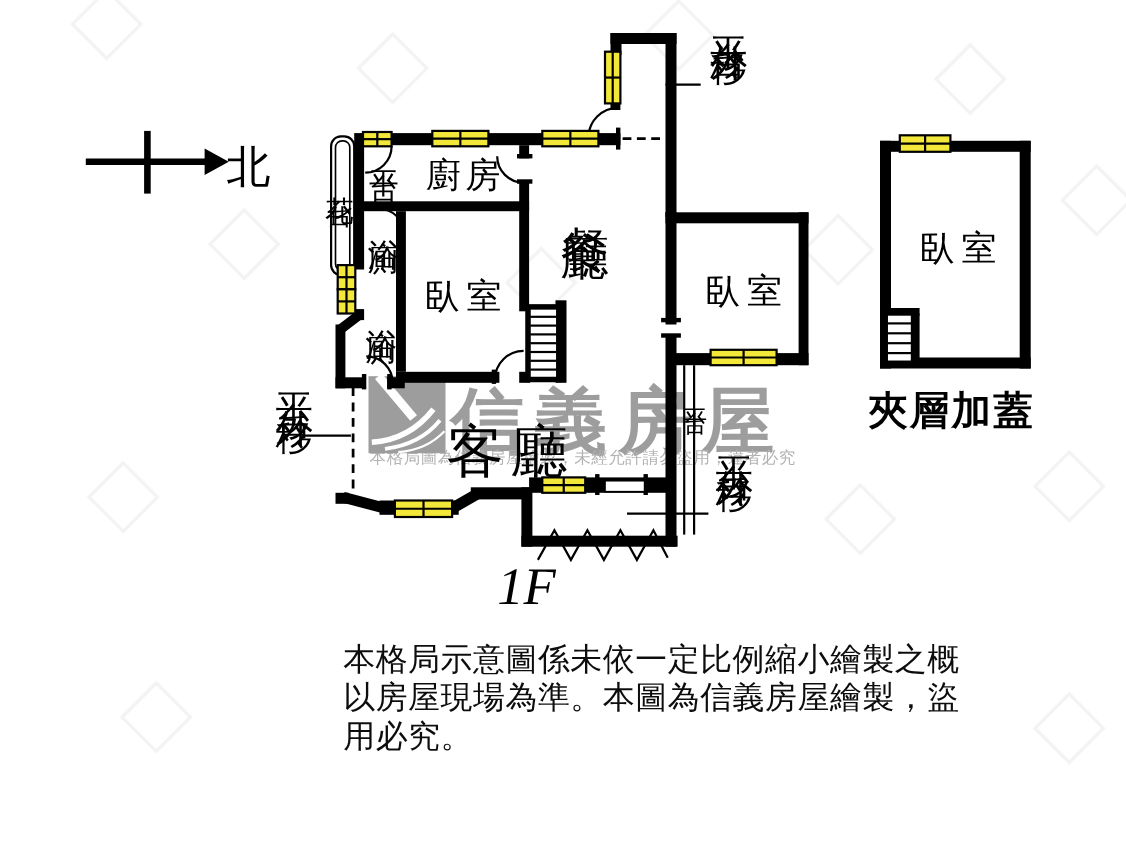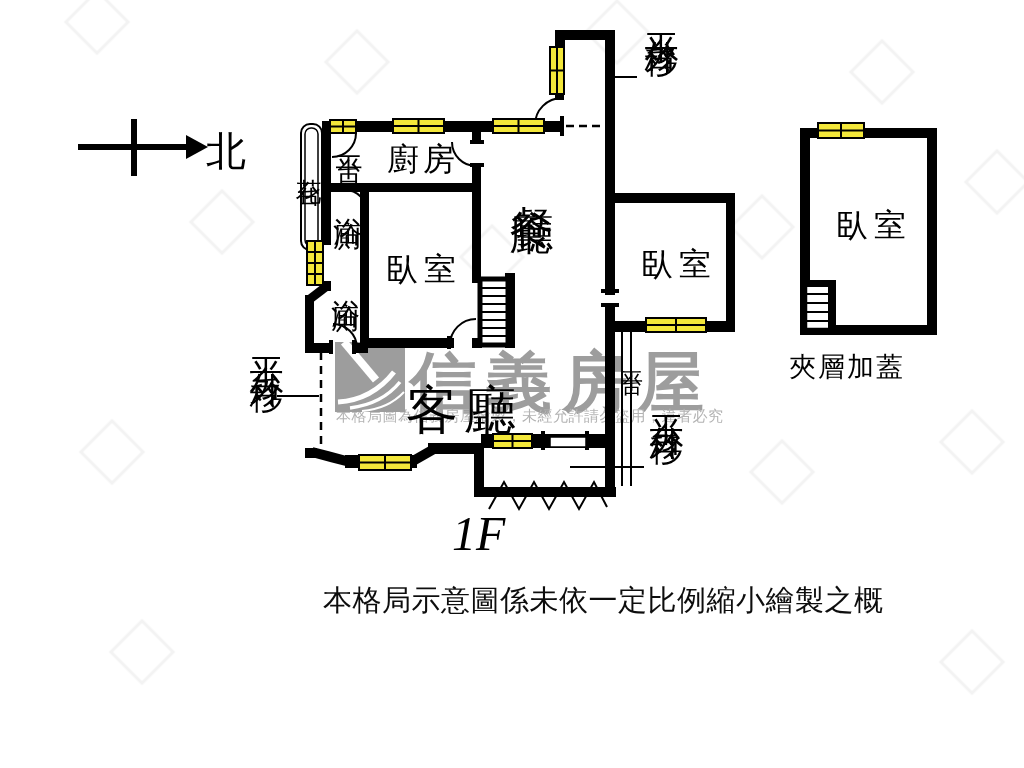--- a/index.html
+++ b/index.html
@@ -223,21 +223,23 @@
   <div class="lbl vlabel" style="left:326px;top:276px;font-size:29px;letter-spacing:2px;">浴廁</div>
   <div class="lbl vlabel" style="left:331px;top:134px;font-size:27px;letter-spacing:2px;">平台</div>
   <div class="lbl vlabel" style="left:291px;top:158px;font-size:26px;letter-spacing:2px;">花台</div>
   <div class="lbl vlabel" style="left:617px;top:354px;font-size:22px;letter-spacing:2px;">平台</div>
 
   <div class="lbl vlabel" style="left:638px;top:6px;font-size:34px;letter-spacing:4px;">平台外移</div>
   <div class="lbl vlabel" style="left:243px;top:330px;font-size:34px;letter-spacing:8px;">平台外移</div>
   <div class="lbl vlabel" style="left:643px;top:388px;font-size:34px;letter-spacing:6px;">平台外移</div>
 
   <div class="lbl" style="left:836px;top:204px;font-size:32px;letter-spacing:6px;">臥室</div>
-  <div class="lbl" style="left:789px;top:349px;font-size:27px;letter-spacing:2px;">夾層加蓋</div>
+  <div class="lbl" style="left:789px;top:349px;font-size:36px;letter-spacing:2px;font-weight:bold;">夾層加蓋</div>
 
   <div class="lbl" style="left:452px;top:506px;font-size:48px;font-style:italic;">1F</div>
 
-  <div class="para" style="left:323px;top:583px;">
+  <div class="para" style="left:312px;top:583px;">
     <div>本格局示意圖係未依一定比例縮小繪製之概</div>
+    <div>以房屋現場為準。本圖為信義房屋繪製，盜</div>
+    <div>用必究。</div>
   </div>
 
 </div>
 
 </body></html>

